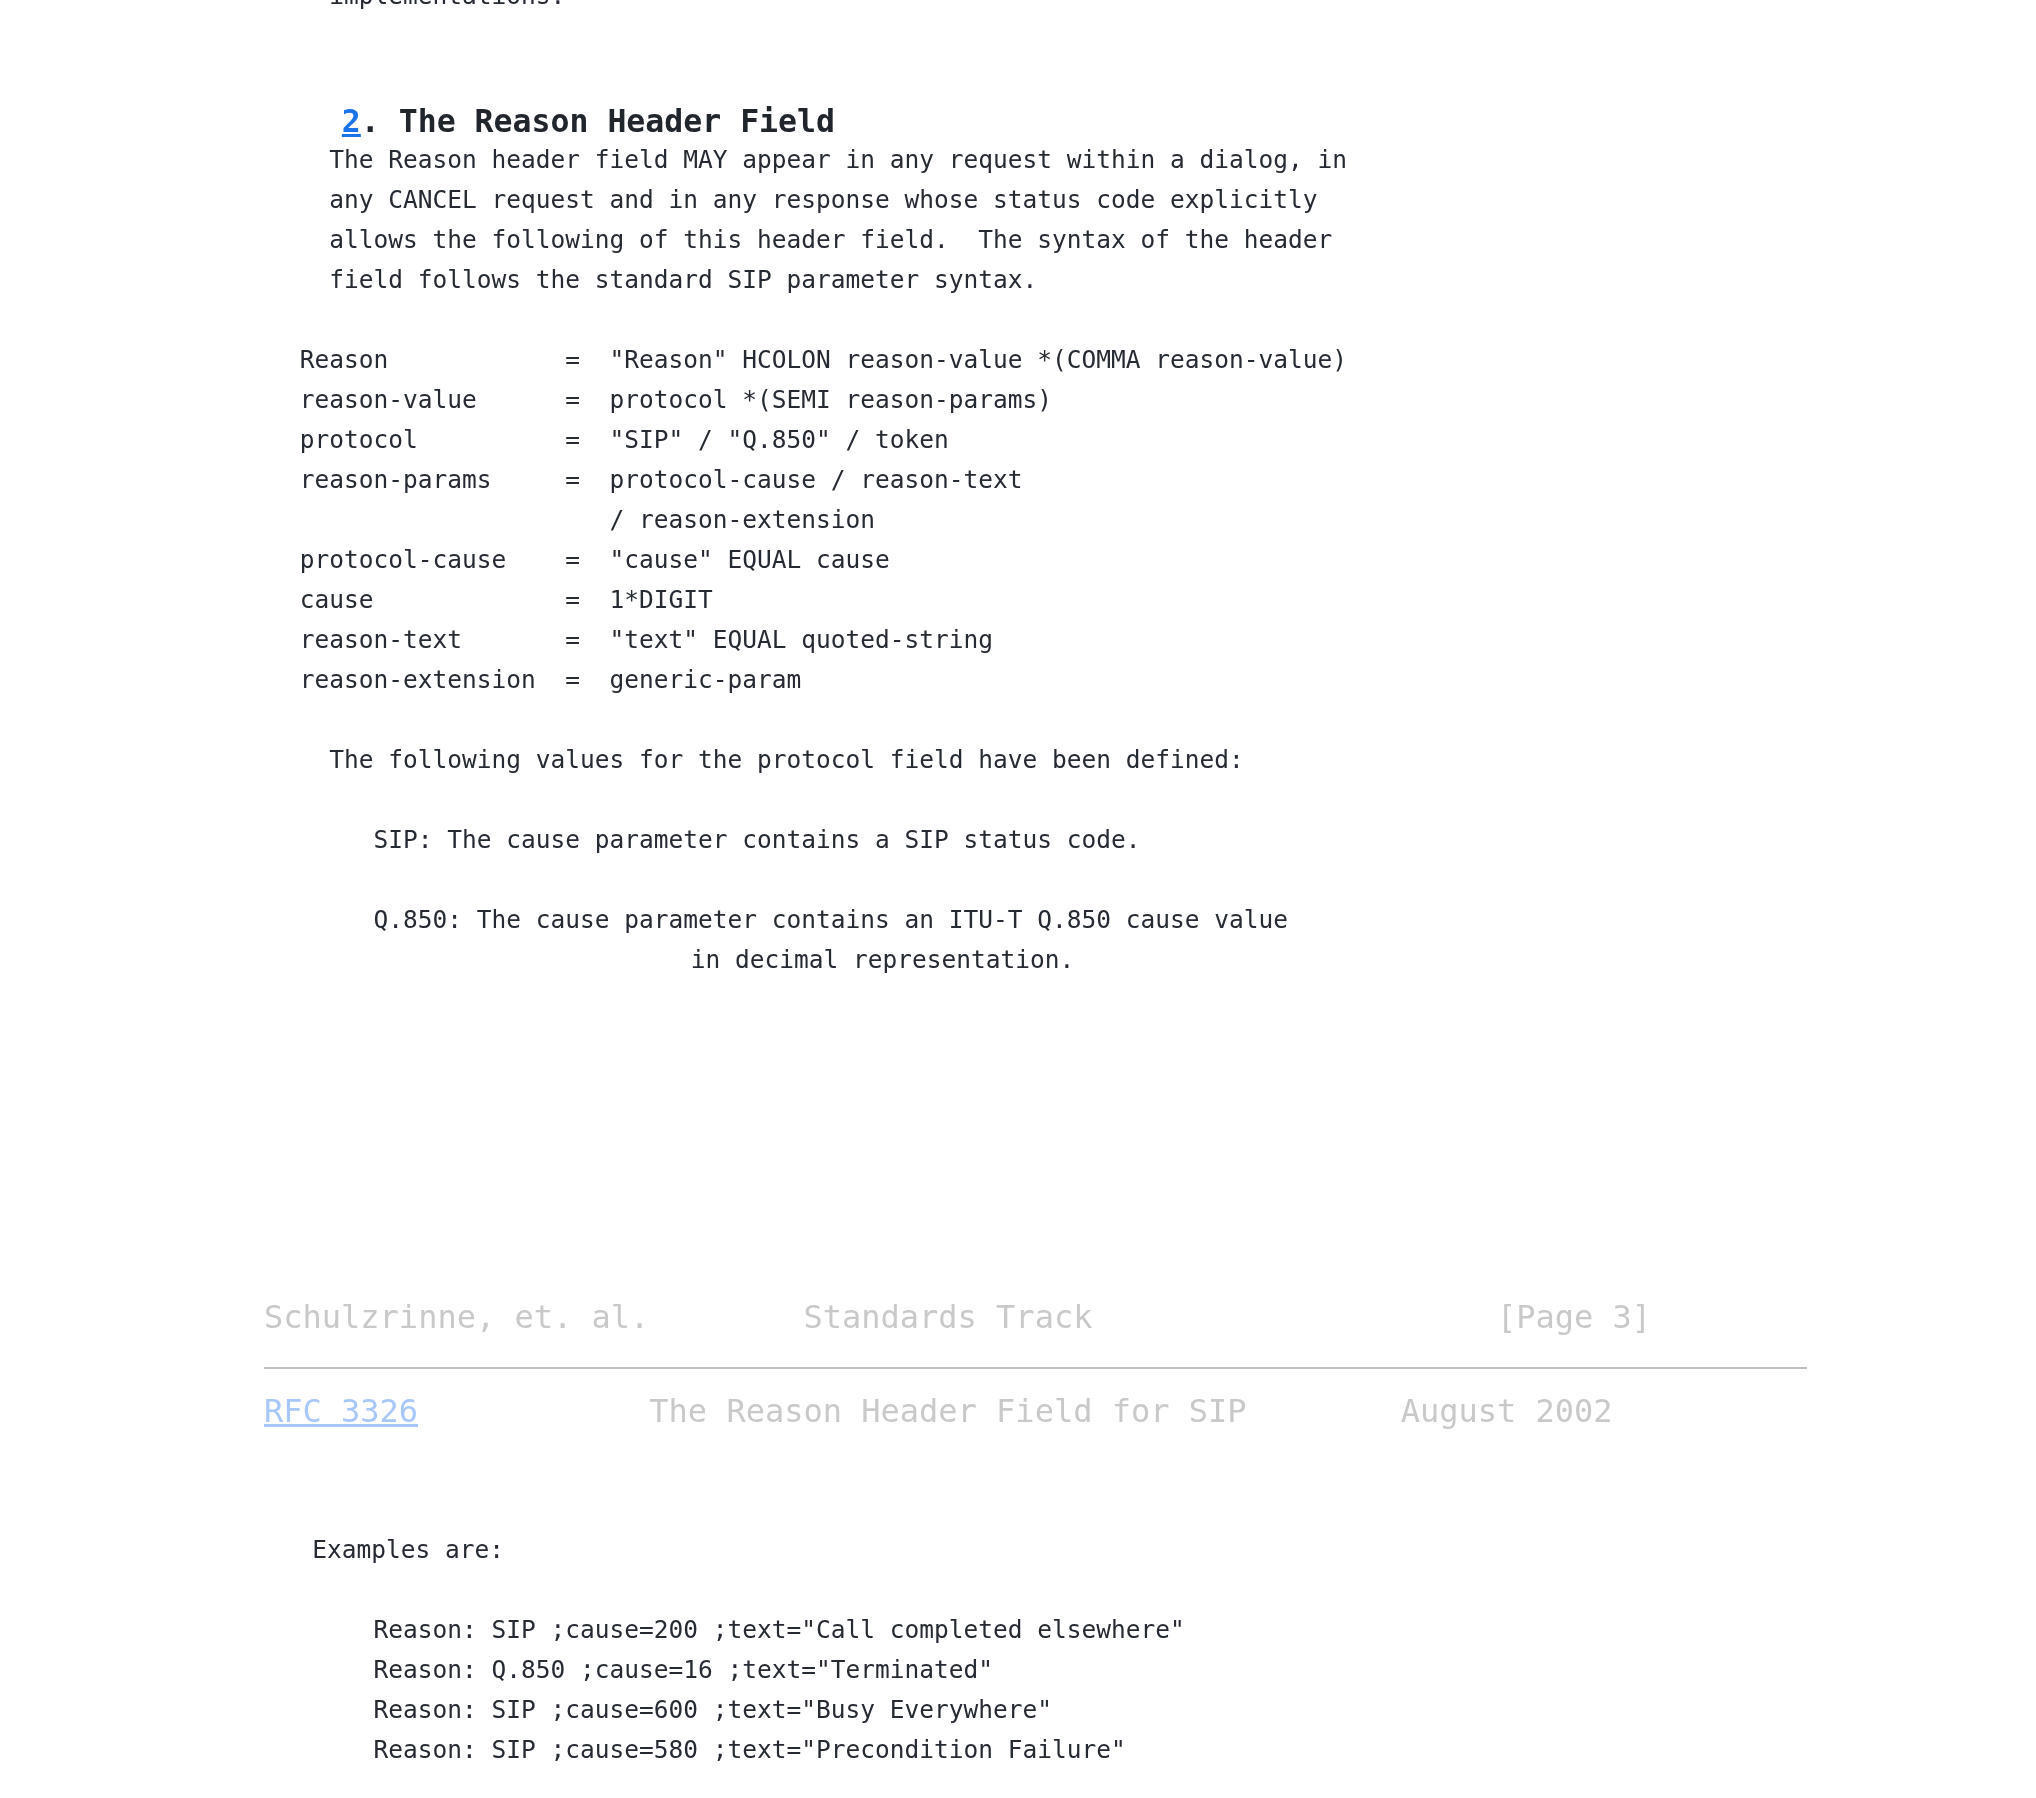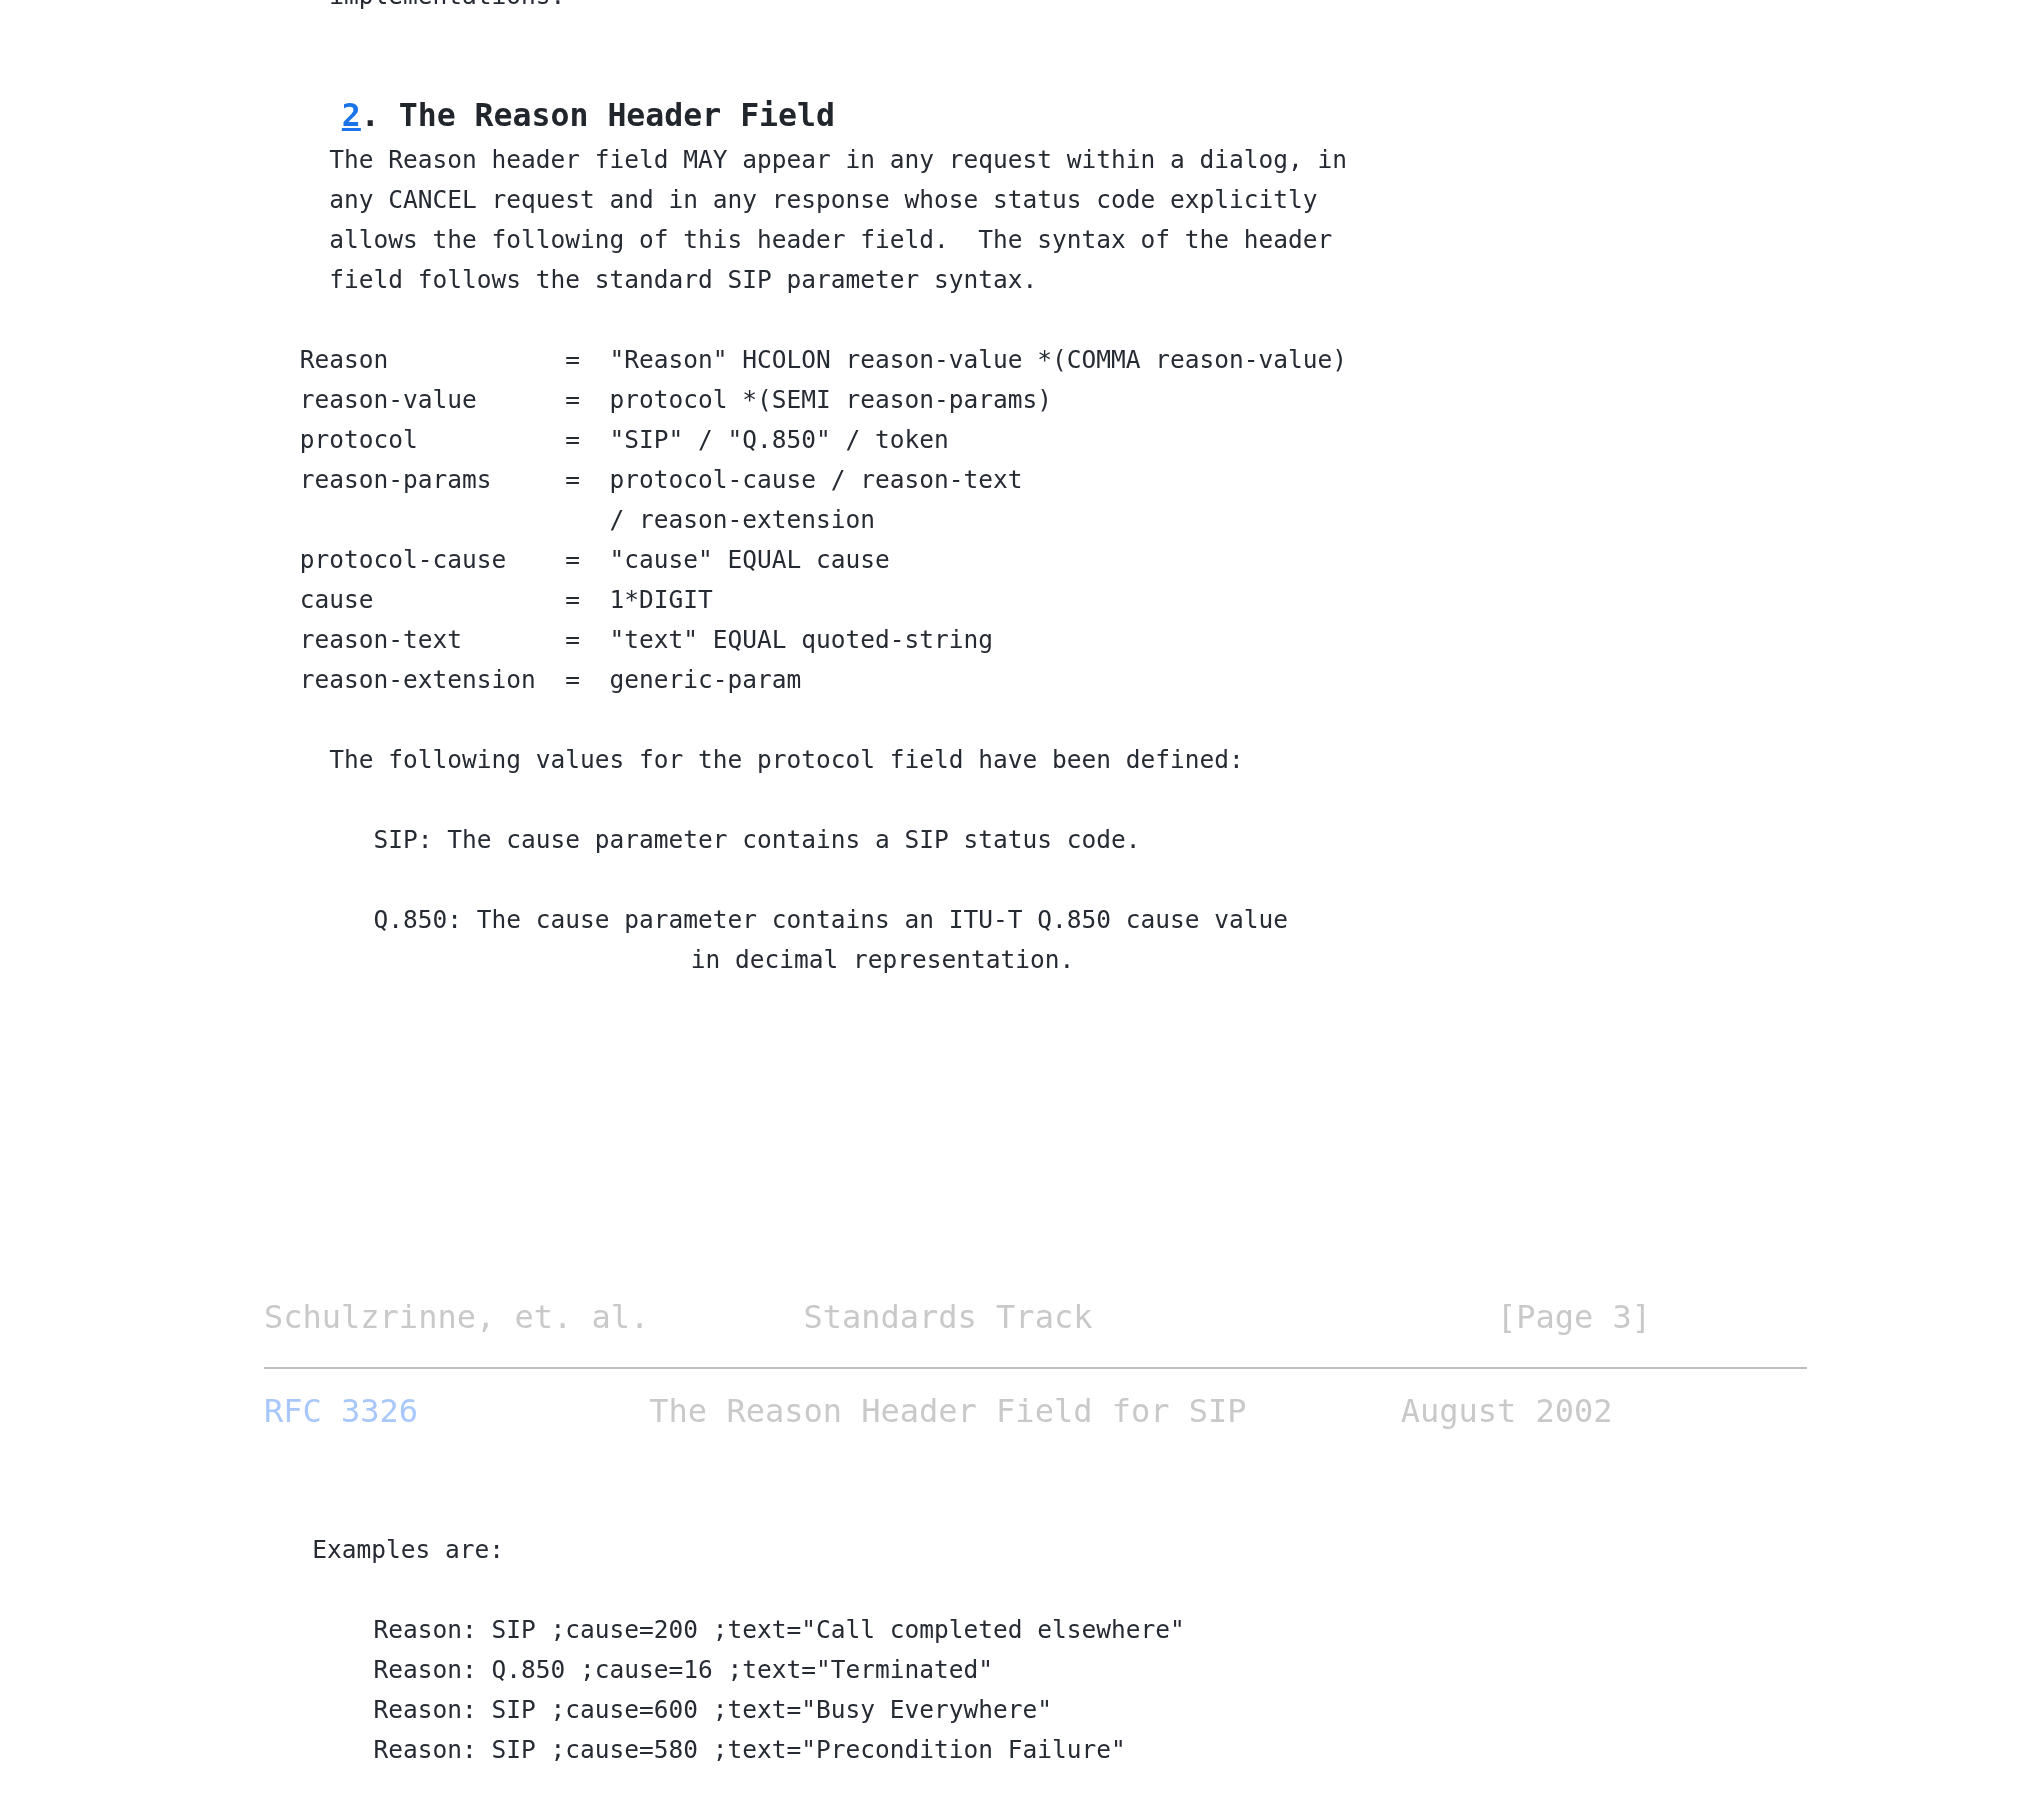--- a/index.html
+++ b/index.html
@@ -25,40 +25,41 @@
   }
   .body-text {
     position: absolute;
     font-size: 24.5px;
     line-height: 40px;
     color: var(--text-dark, #262b33);
   }
   .heading {
     position: absolute;
     left: 266px;
-    top: 52px;
+    top: 58px;
     font-size: 31.5px;
     font-weight: bold;
     line-height: 42px;
     color: var(--heading-dark, #21262d);
     white-space: pre;
   }
   .heading a {
     color: var(--link-blue, #1a73e8);
     text-decoration: underline;
     cursor: pointer;
   }
   .pagemeta {
     position: absolute;
     font-size: 32px;
     line-height: 40px;
     color: var(--meta-gray, #c9c9c9);
   }
   .pagemeta a {
     color: var(--faded-link-blue, #a8c7fa);
+    text-decoration: underline;
     cursor: pointer;
   }
   .page-divider {
     position: absolute;
     left: 264px;
     top: 1367px;
     width: 1543px;
     height: 2px;
     background: var(--divider-gray, #bdbdbd);
   }

